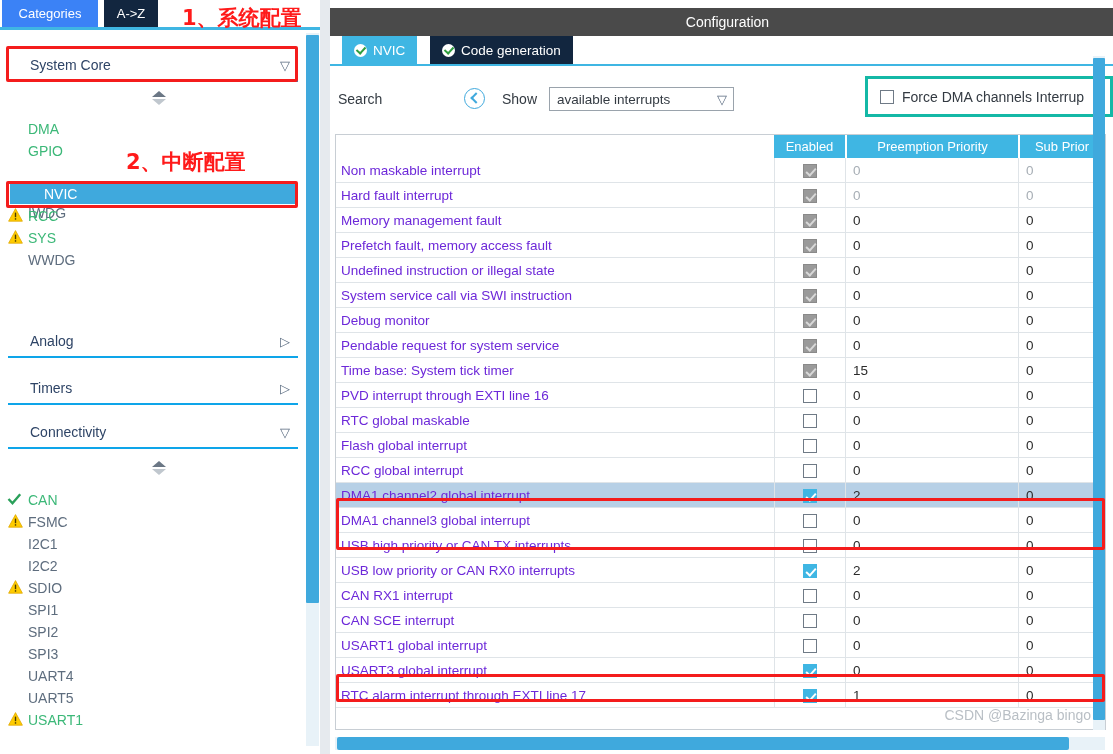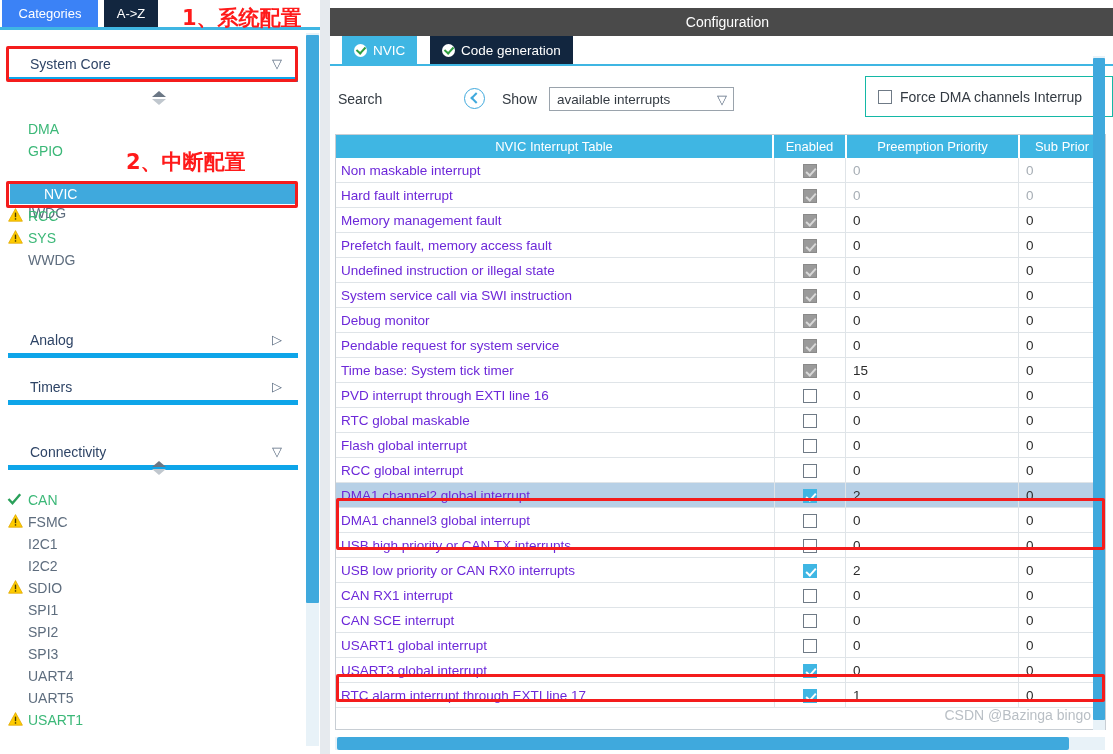--- a/index.html
+++ b/index.html
@@ -46,22 +46,22 @@
     position: absolute; left: 2px; top: 33px;
     width: 326px; height: 721px;
     background: #ffffff;
     overflow: hidden;
   }
 
   .section-header {
     position: absolute; left: 6px;
     width: 290px; height: 32px;
     display: flex; align-items: center; justify-content: space-between;
-    border-bottom: 5px solid #0ea5e9;
-    padding: 0 16px 0 22px;
+    border-bottom: 2px solid #0ea5e9;
+    padding: 0 8px 0 22px;
     font-size: 14px; color: #2e4466;
     cursor: pointer;
     background: #ffffff;
   }
   .chev {
     font-size: 13px; color: #5a6b80; line-height: 1;
     display: inline-block;
   }
   .chev.down { transform: rotate(0deg); }
 
@@ -188,21 +188,21 @@
     width: 185px; height: 24px;
     border: 1px solid #9aa3ac; background: #ffffff;
     display: flex; align-items: center; justify-content: space-between;
     padding: 0 6px 0 7px;
     font-size: 13.5px; color: #333a42;
     cursor: pointer;
   }
   .force-box {
     position: absolute; left: 535px; top: 10px;
     width: 248px; height: 41px;
-    border: 1px solid #14b8a6;
+    border: 3px solid #14b8a6;
     background: #ffffff;
     overflow: hidden;
     display: flex; align-items: center; gap: 8px;
     padding-left: 12px;
     cursor: pointer;
   }
   .cb {
     width: 14px; height: 14px; flex: none;
     border: 1.4px solid #6f7a86; background: #ffffff;
     position: relative; display: inline-block;
@@ -392,21 +392,21 @@
       <div class="section-header" style="top:293px;">
         <span>Analog</span>
         <span class="chev">▷</span>
       </div>
 
       <div class="section-header" style="top:340px;">
         <span>Timers</span>
         <span class="chev">▷</span>
       </div>
 
-      <div class="section-header" style="top:405px;gap:12px;">
+      <div class="section-header" style="top:384px;gap:12px;">
         <span>Connectivity</span>
         <span class="chev down">▽</span>
       </div>
 
       <div class="spinner-arrows" style="top:428px;">
         <span class="up"></span>
         <span class="dn"></span>
       </div>
 
       <div class="periph-item green" style="top:456px;">
@@ -504,23 +504,20 @@
       </div>
 
       <div class="force-box">
         <span class="cb"></span>
         <span class="force-label">Force DMA channels Interrup</span>
       </div>
     </div>
 
     <div class="tbl-wrap">
       <div class="tbl-head">
-        <div class="th c0">
-          <span>NVIC Interrupt Table</span>
-        </div>
         <div class="th c1">
           <span>Enabled</span>
         </div>
         <div class="th c2">
           <span>Preemption Priority</span>
         </div>
         <div class="th c3">
           <span>Sub Prior</span>
         </div>
       </div>

